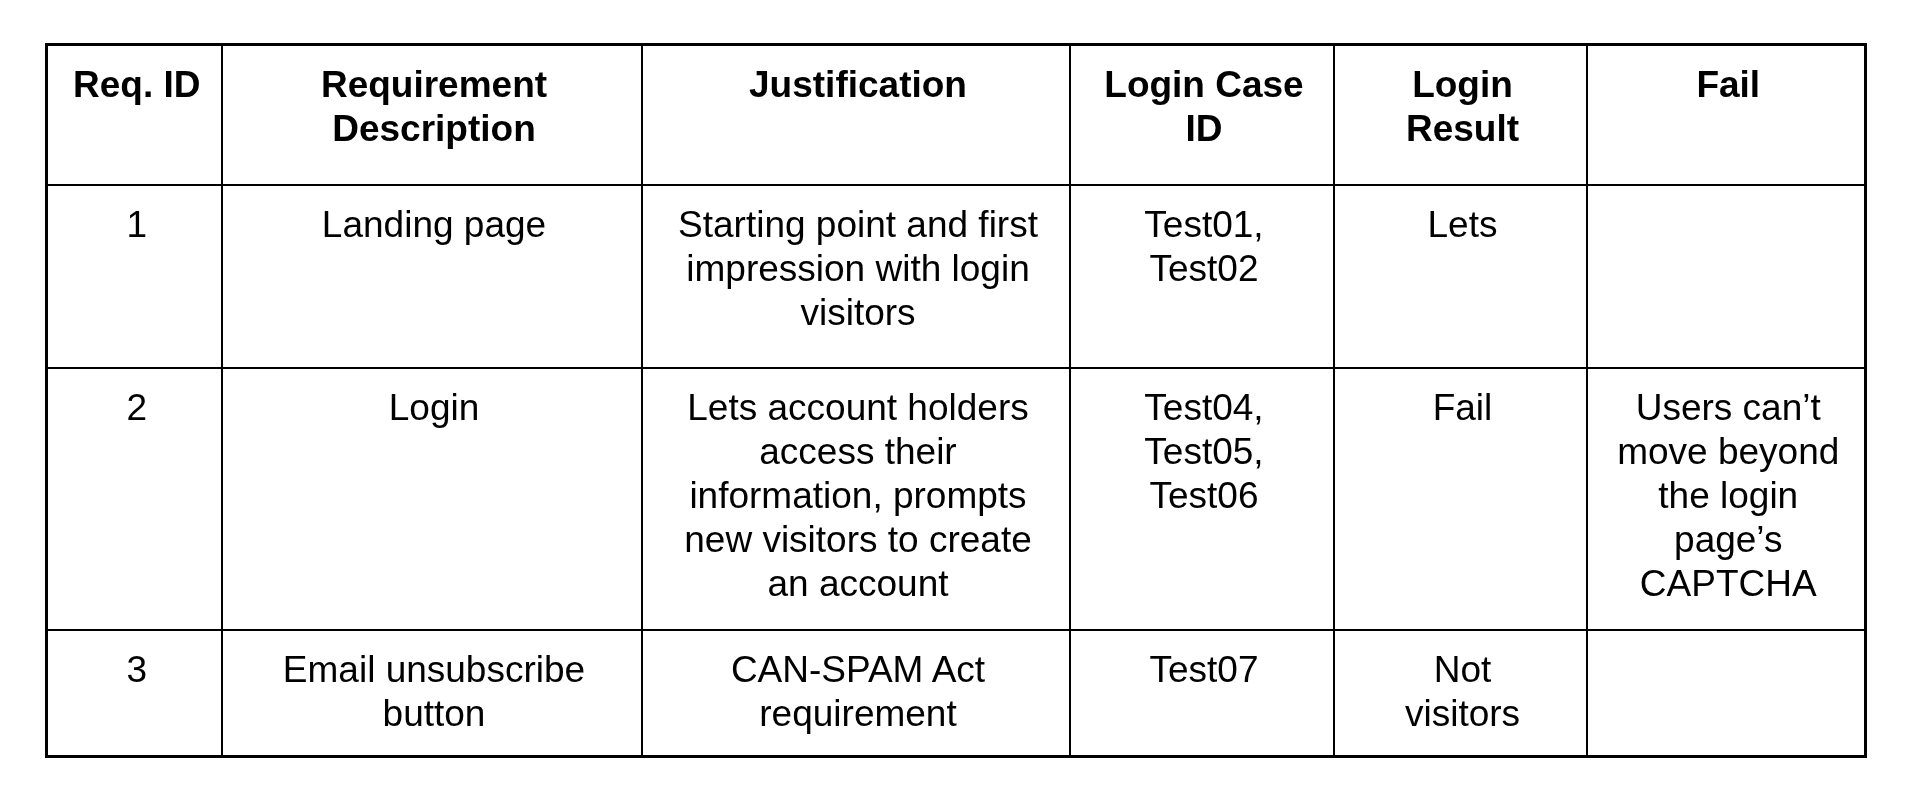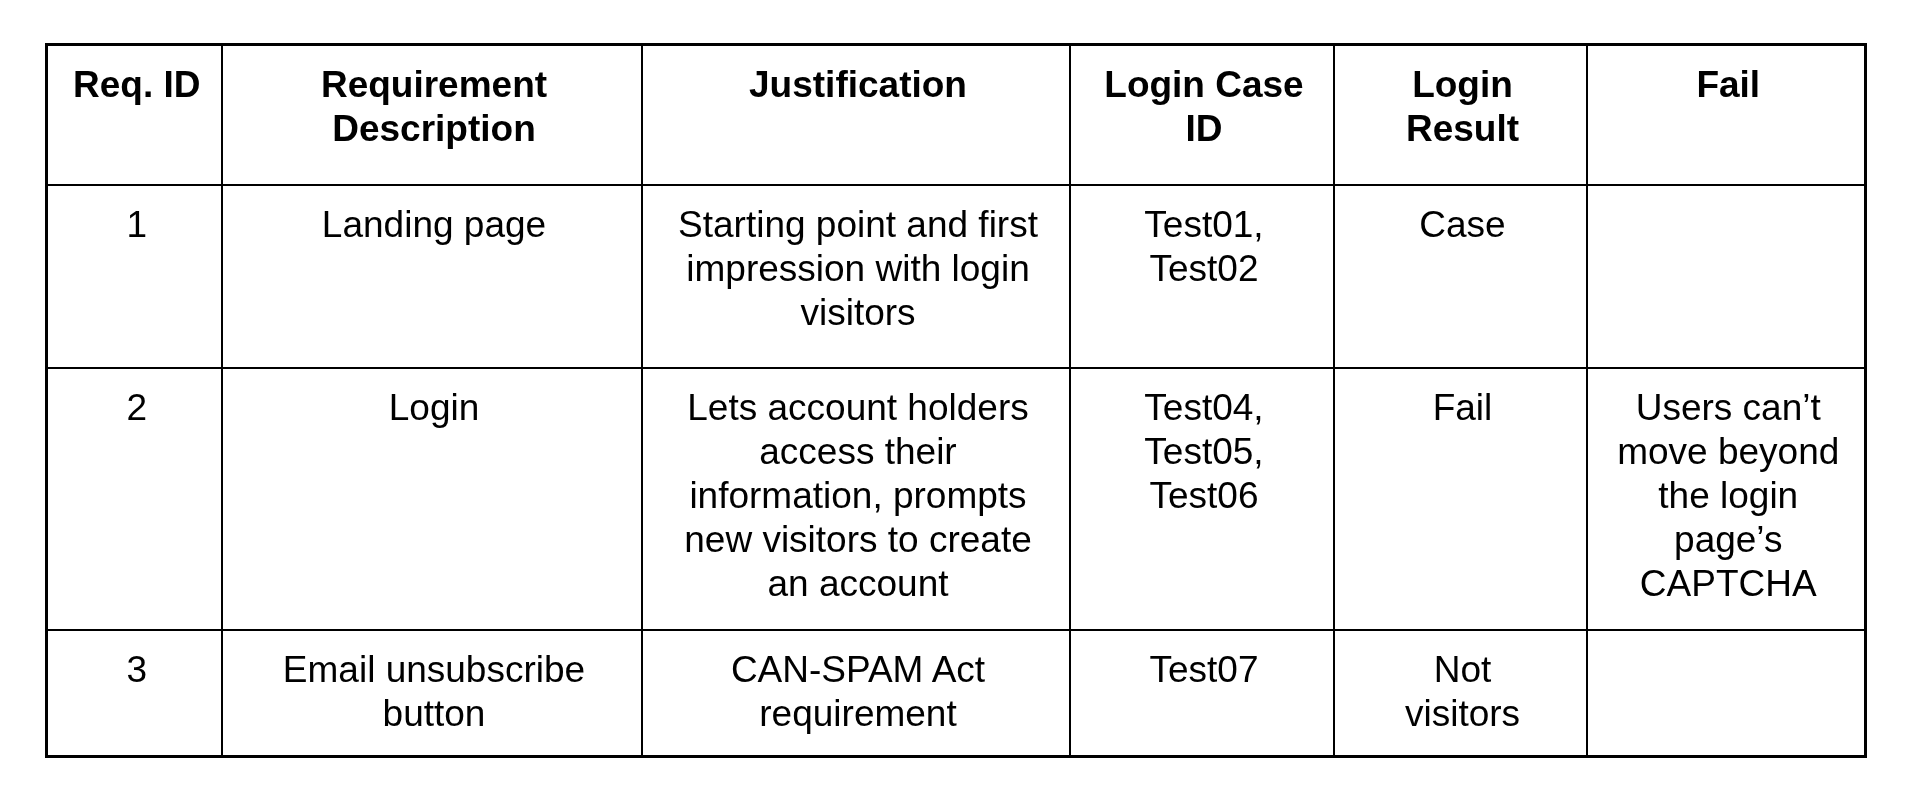--- a/index.html
+++ b/index.html
@@ -75,21 +75,21 @@
     </thead>
     <tbody>
       <tr class="r-1">
         <td>1</td>
         <td>Landing page</td>
         <td>Starting point and first
 impression with login
 visitors</td>
         <td>Test01,
 Test02</td>
-        <td>Case</td>
+        <td>Lets</td>
         <td></td>
       </tr>
       <tr class="r-2">
         <td>2</td>
         <td>Login</td>
         <td>Lets account holders
 access their
 information, prompts
 new visitors to create
 an account</td>

